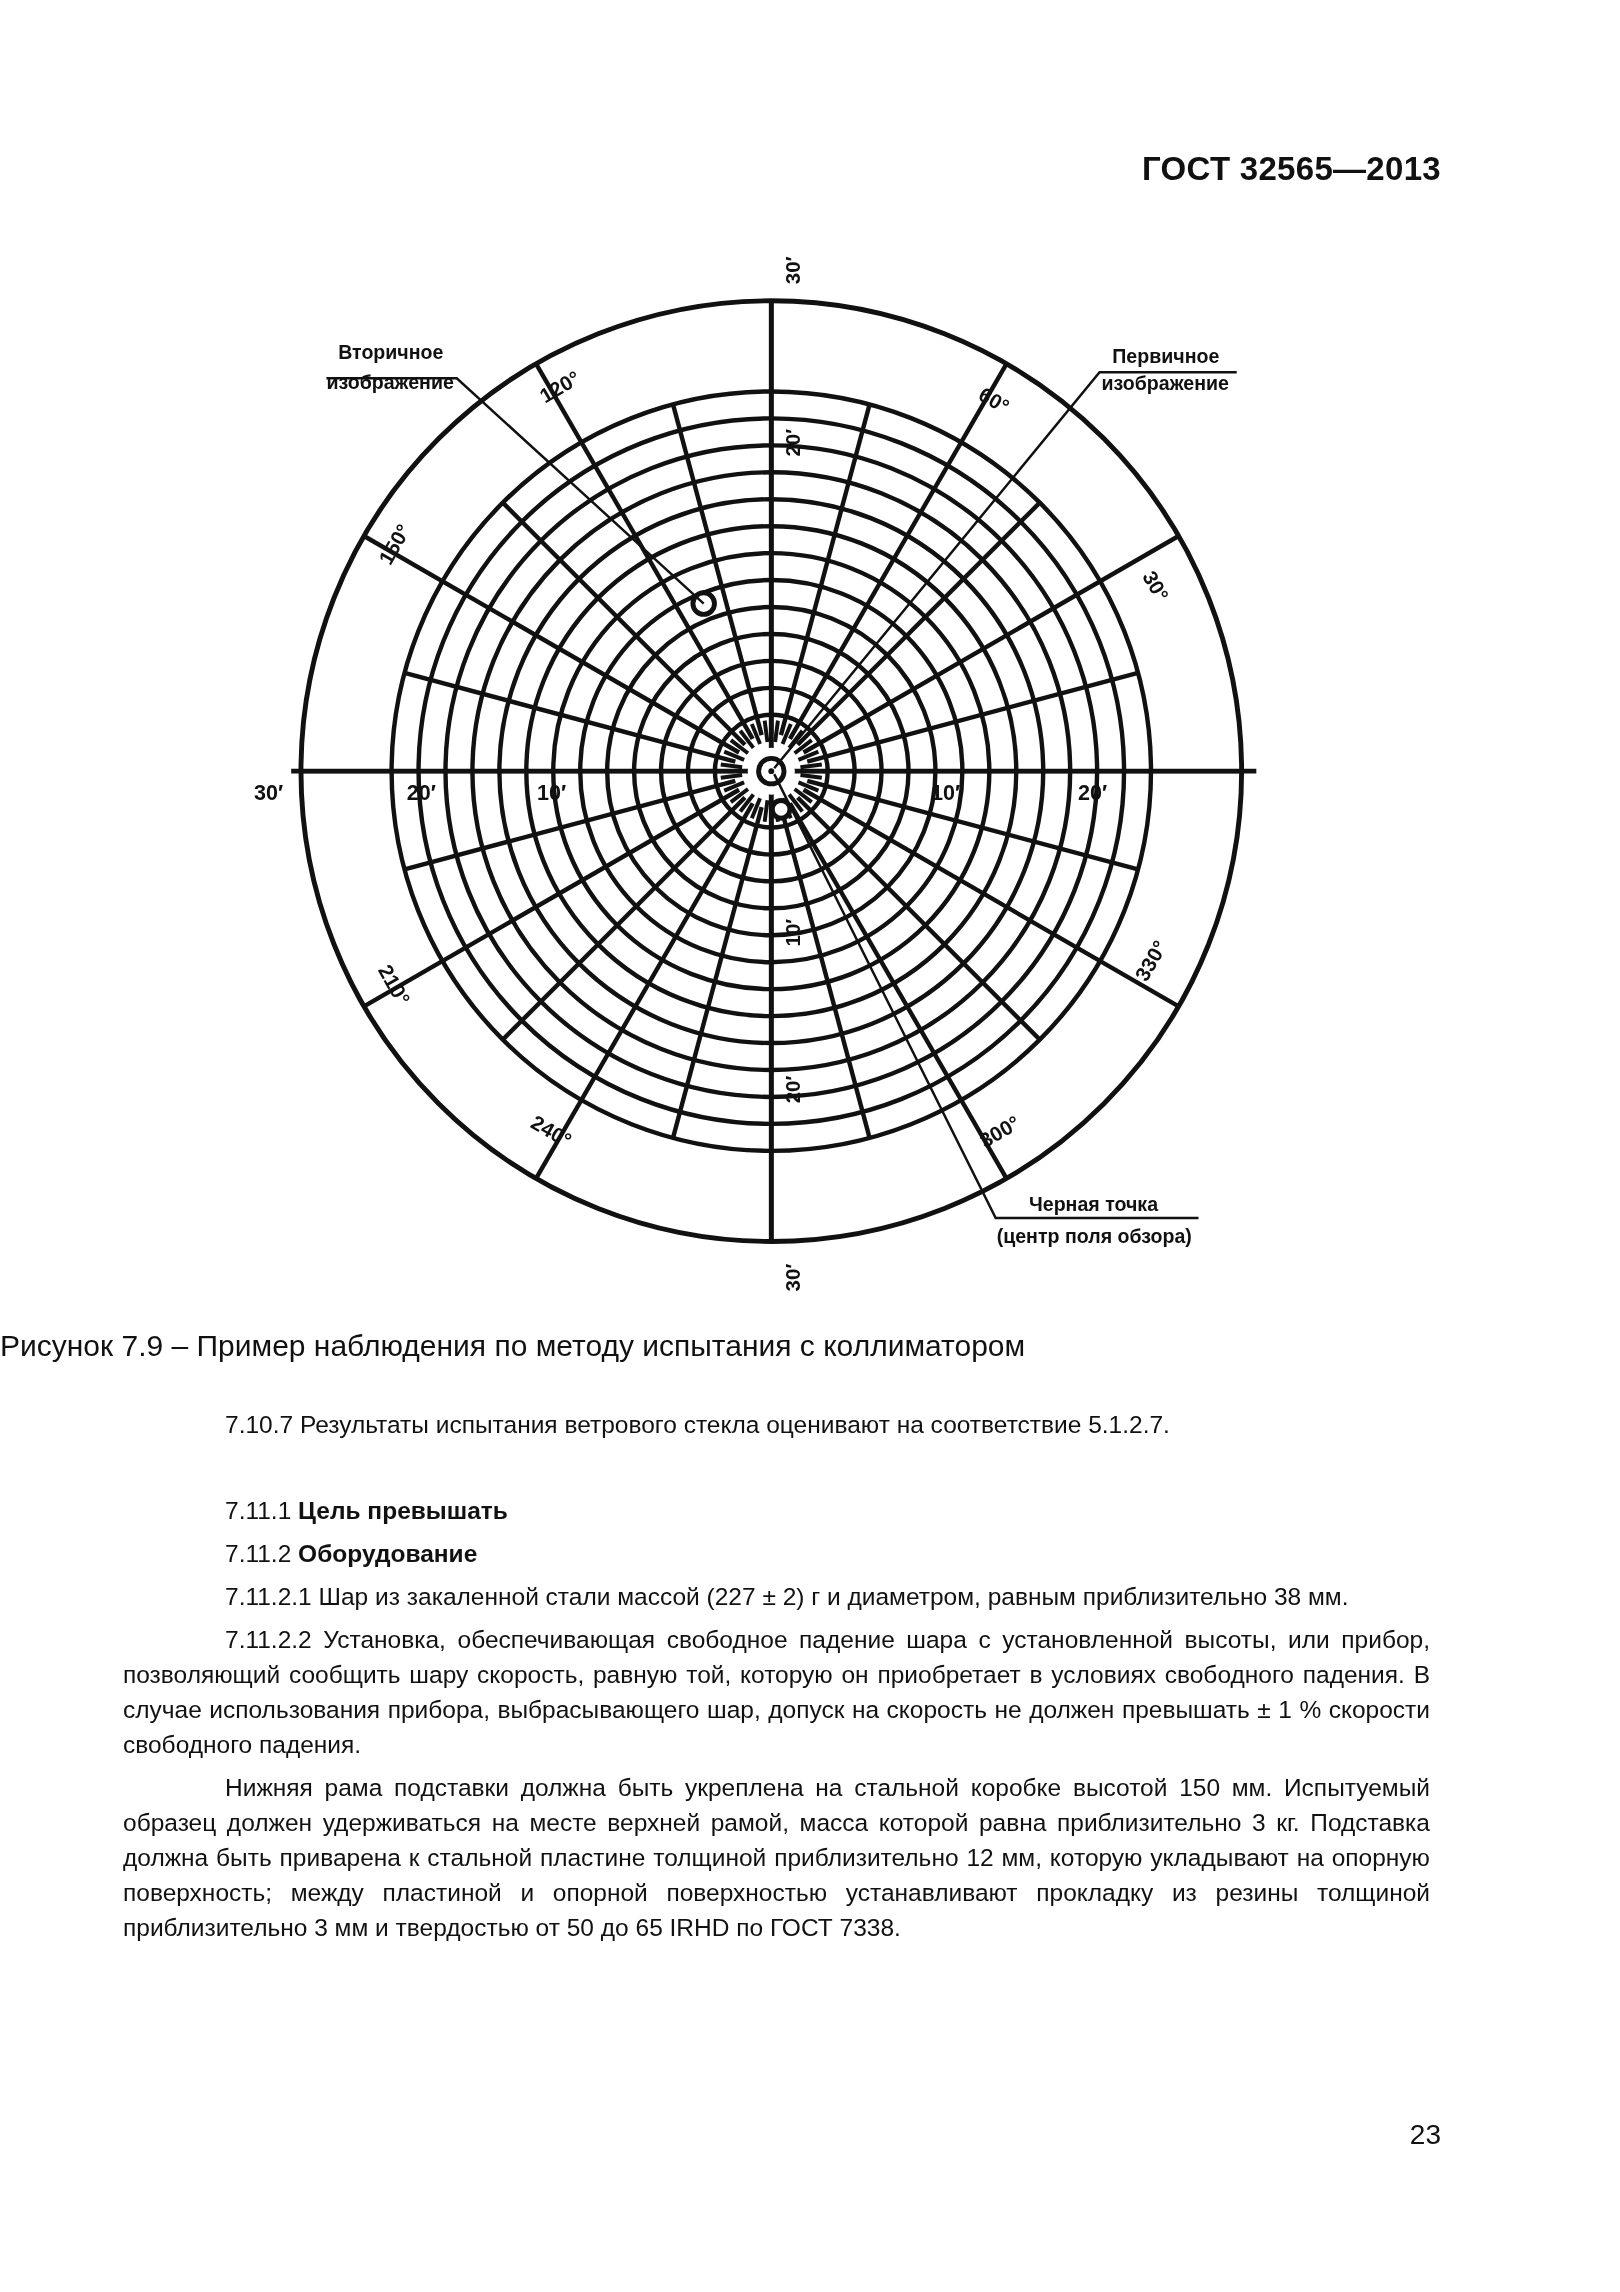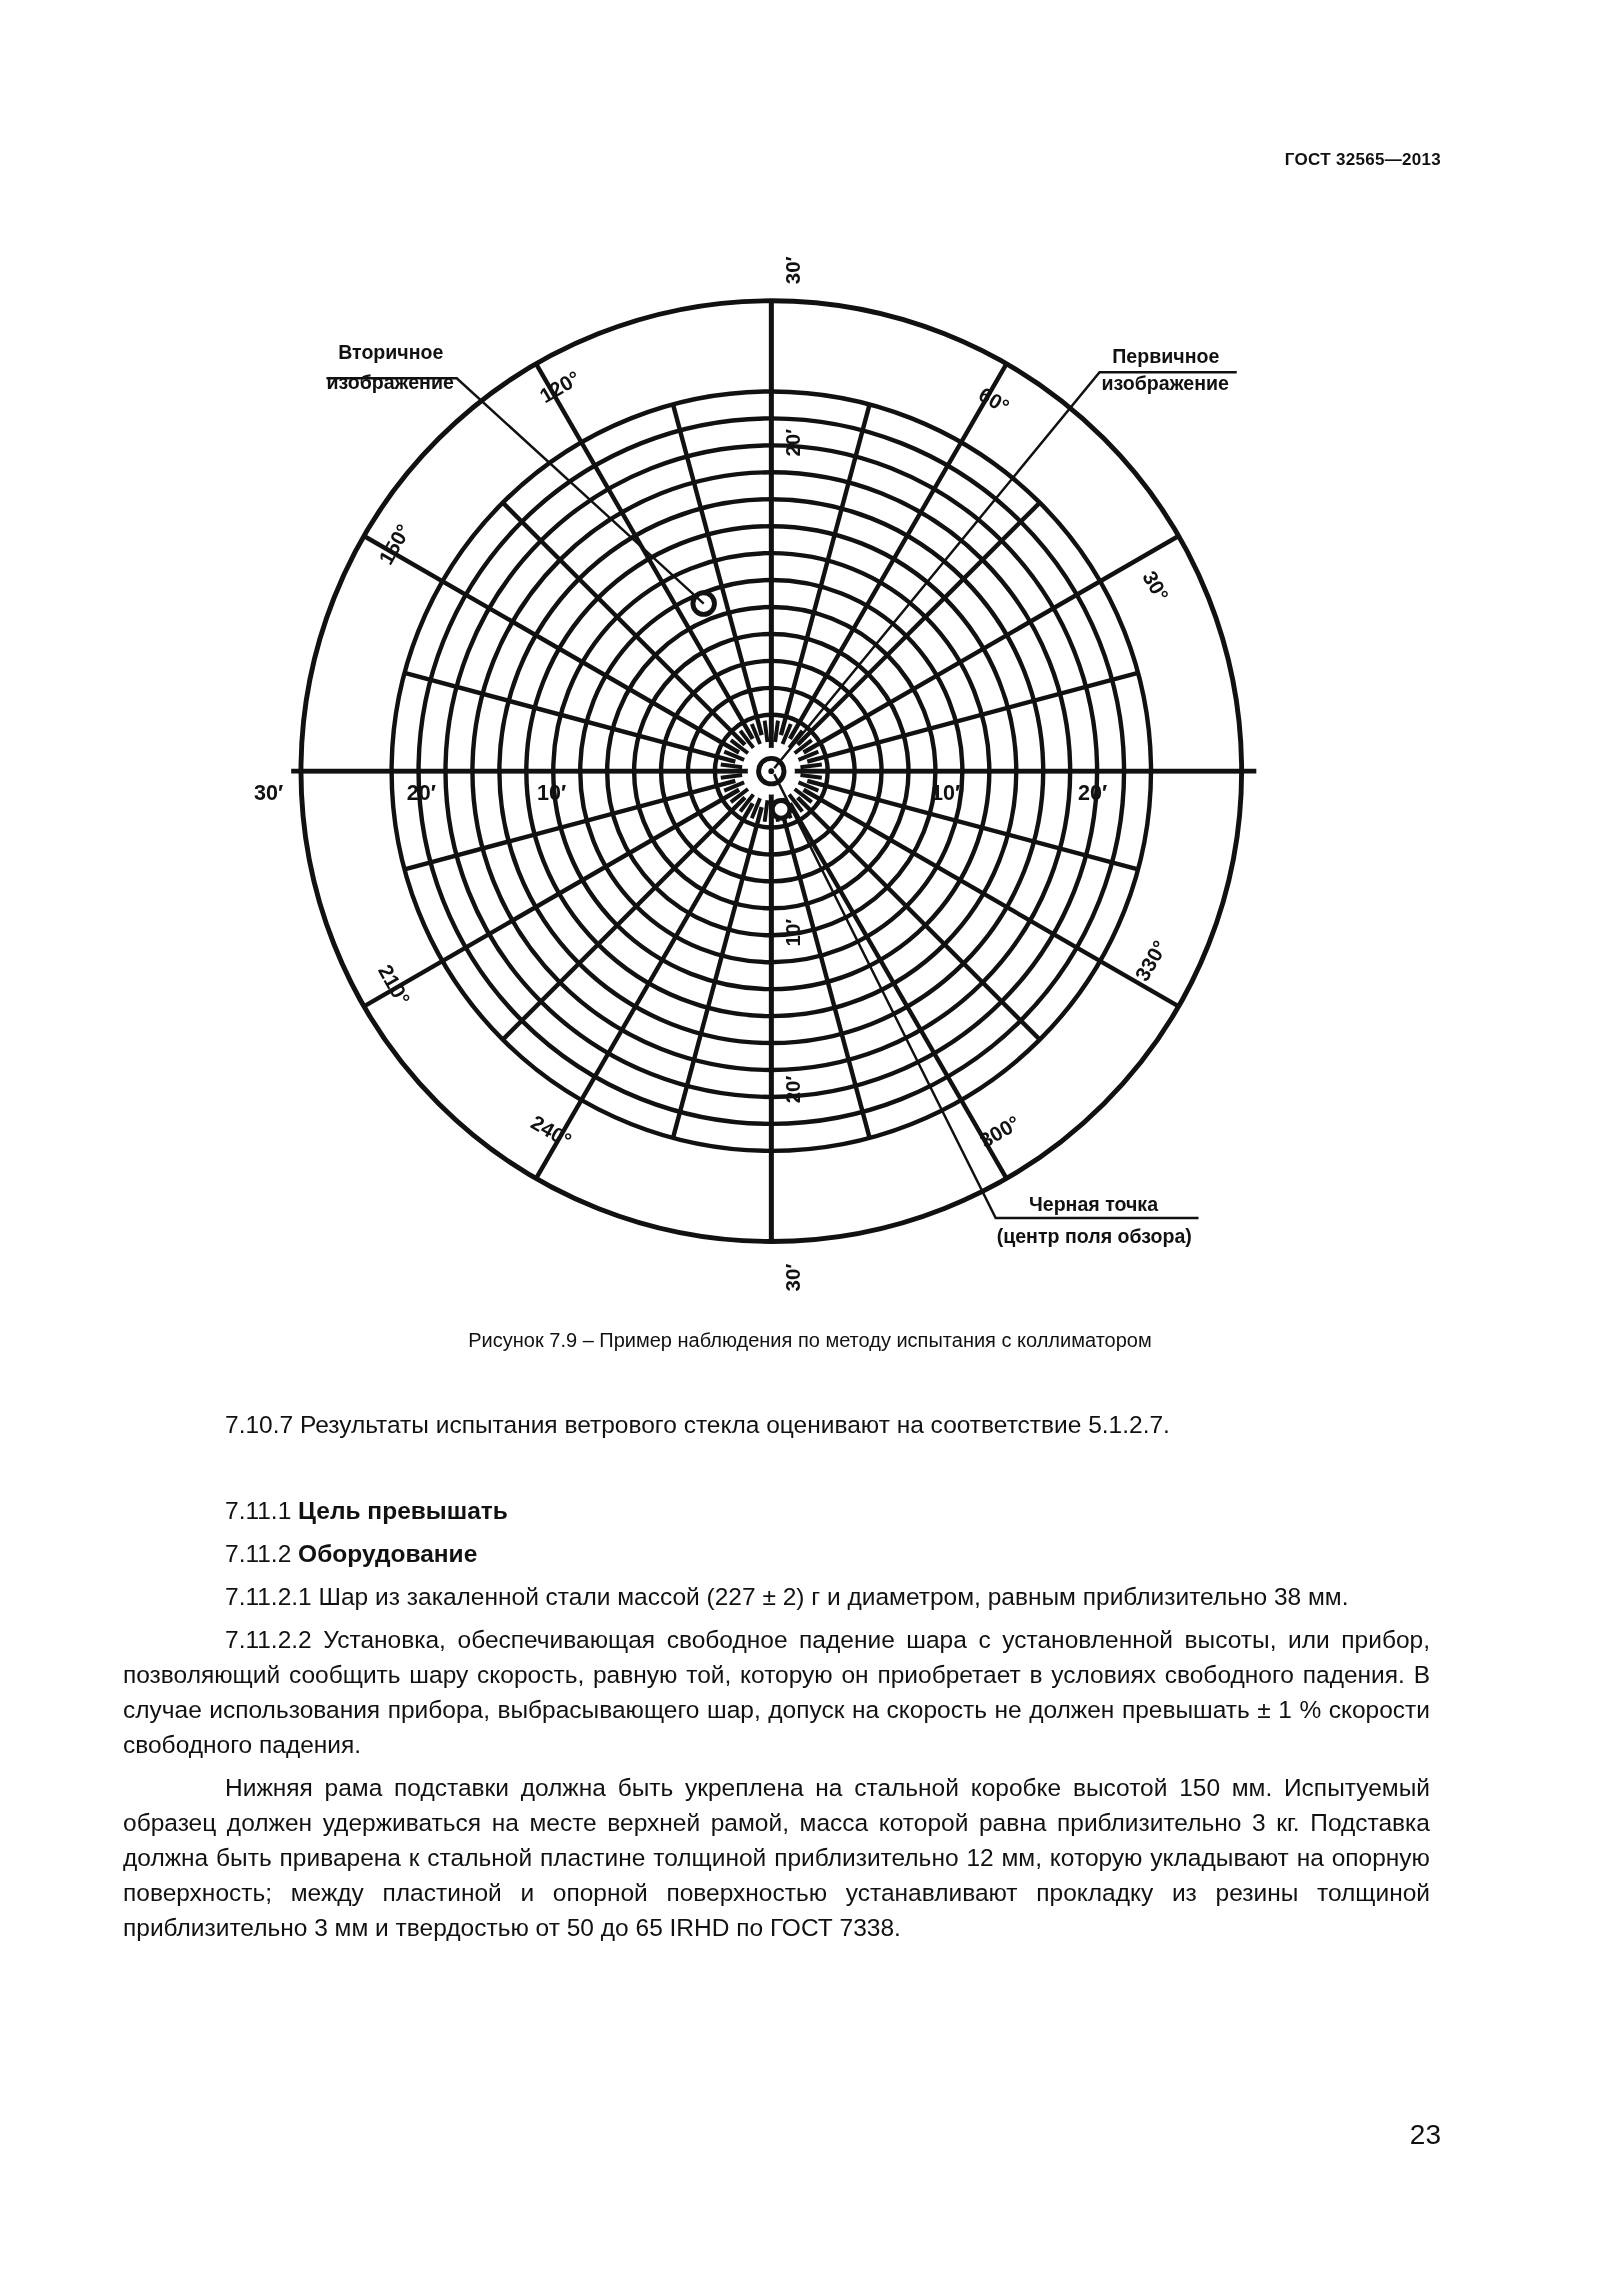--- a/index.html
+++ b/index.html
@@ -1,22 +1,22 @@
 <!DOCTYPE html>
 <html><head>
 <meta charset="utf-8">
 <style>
   html, body { margin: 0; padding: 0; background: #ffffff; }
   body { width: 1620px; height: 2293px; position: relative; overflow: hidden;
          font-family: "Liberation Sans", sans-serif; color: #111; }
-  .header-code { position: absolute; right: 179px; top: 150px; font-size: 17px; font-weight: bold;
+  .header-code { position: absolute; right: 179px; top: 150px; font-size: 33px; font-weight: bold;
                  font-family: "Liberation Sans", sans-serif; letter-spacing: 0.3px; }
   .figure { position: absolute; left: 0; top: 0; width: 1620px; height: 1313px; }
   .figure svg { position: absolute; left: 0; top: 0; }
-  .caption { position: absolute; left: 0; width: 1620px; top: 1329px; text-align: center; font-size: 20px; }
+  .caption { position: absolute; left: 0; width: 1620px; top: 1329px; font-size: 30px; }
   .text-block { position: absolute; left: 115px; width: 1323px; font-size: 24.5px; line-height: 35px; }
   .p { margin: 8px; text-align: justify; text-align-last: left; }
   .indent { text-indent: 102px; }
   .bold { font-weight: bold; }
   .gap { height: 35px; }
   .page-num { position: absolute; right: 179px; top: 2119px; font-size: 28px; }
   .lbl { font-family: "Liberation Sans", sans-serif; font-weight: bold; fill: #111; }
   .callout { font-family: "Liberation Sans", sans-serif; font-size: 20px; font-weight: bold; fill: #111; }
 </style>
 </head>

